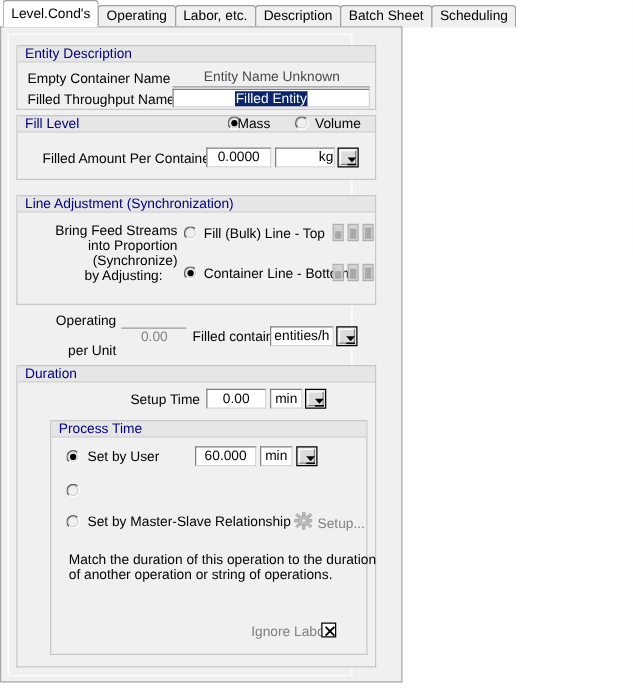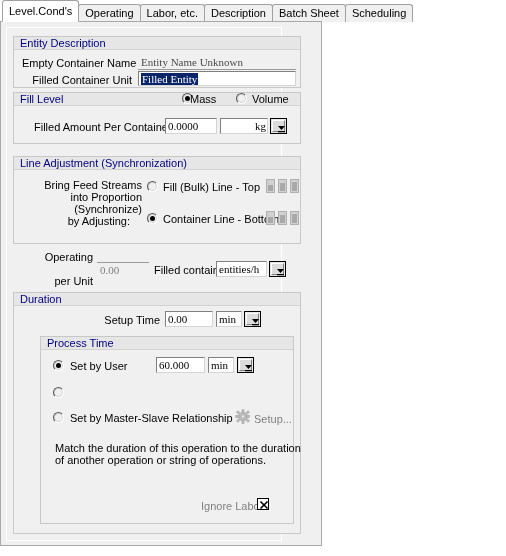--- a/index.html
+++ b/index.html
@@ -99,26 +99,27 @@
   .lbl.right { text-align: right; }
   .lbl.dim { color: #808080; }
 
   
   .tbox {
     position: absolute;
     background: #ffffff;
     border: 1px solid #808080;
     border-right-color: #d4d4d4;
     border-bottom-color: #d4d4d4;
-    font-family: Liberation Serif, serif;
+    font-family: Liberation Sans, sans-serif;
     font-size: 11px;
     color: #000000;
     line-height: 14px;
     padding: 0 2px;
     cursor: text;
+    text-align: center;
   }
   .tbox.flat {
     background: #f0f0f0;
     border: none;
     border-bottom: 1px solid #9a9a9a;
     color: #4a4a4a;
     padding-left: 3px;
   }
   .tbox.readonly-gray {
     background: #f0f0f0;
@@ -211,21 +212,21 @@
 
   <div class="tabpage">
   <div class="pageinner">
 
     <div class="group" style="left:6px; top:8px; width:288px; height:52px;">
       <div class="group-title">Entity Description</div>
 
       <div class="lbl right" style="left:8px; top:21px; width:110px;">Empty Container Name</div>
       <div class="tbox flat" style="left:124px; top:19px; width:158px; height:15px;">Entity Name Unknown</div>
 
-      <div class="lbl right" style="left:8px; top:38px; width:110px;">Filled Container Unit</div>
+      <div class="lbl right" style="left:8px; top:38px; width:110px;">Filled Throughput Name</div>
       <div class="tbox" style="left:124px; top:35px; width:158px; height:15px;"><span class="sel">Filled Entity</span></div>
     </div>
 
     <div class="group" style="left:6px; top:64px; width:288px; height:52px;">
       <div class="group-title">Fill Level</div>
 
       <div class="radio on" style="left:168px; top:1px;"></div>
       <div class="lbl" style="left:176px; top:1px;">Mass</div>
 
       <div class="radio" style="left:222px; top:1px;"></div>

